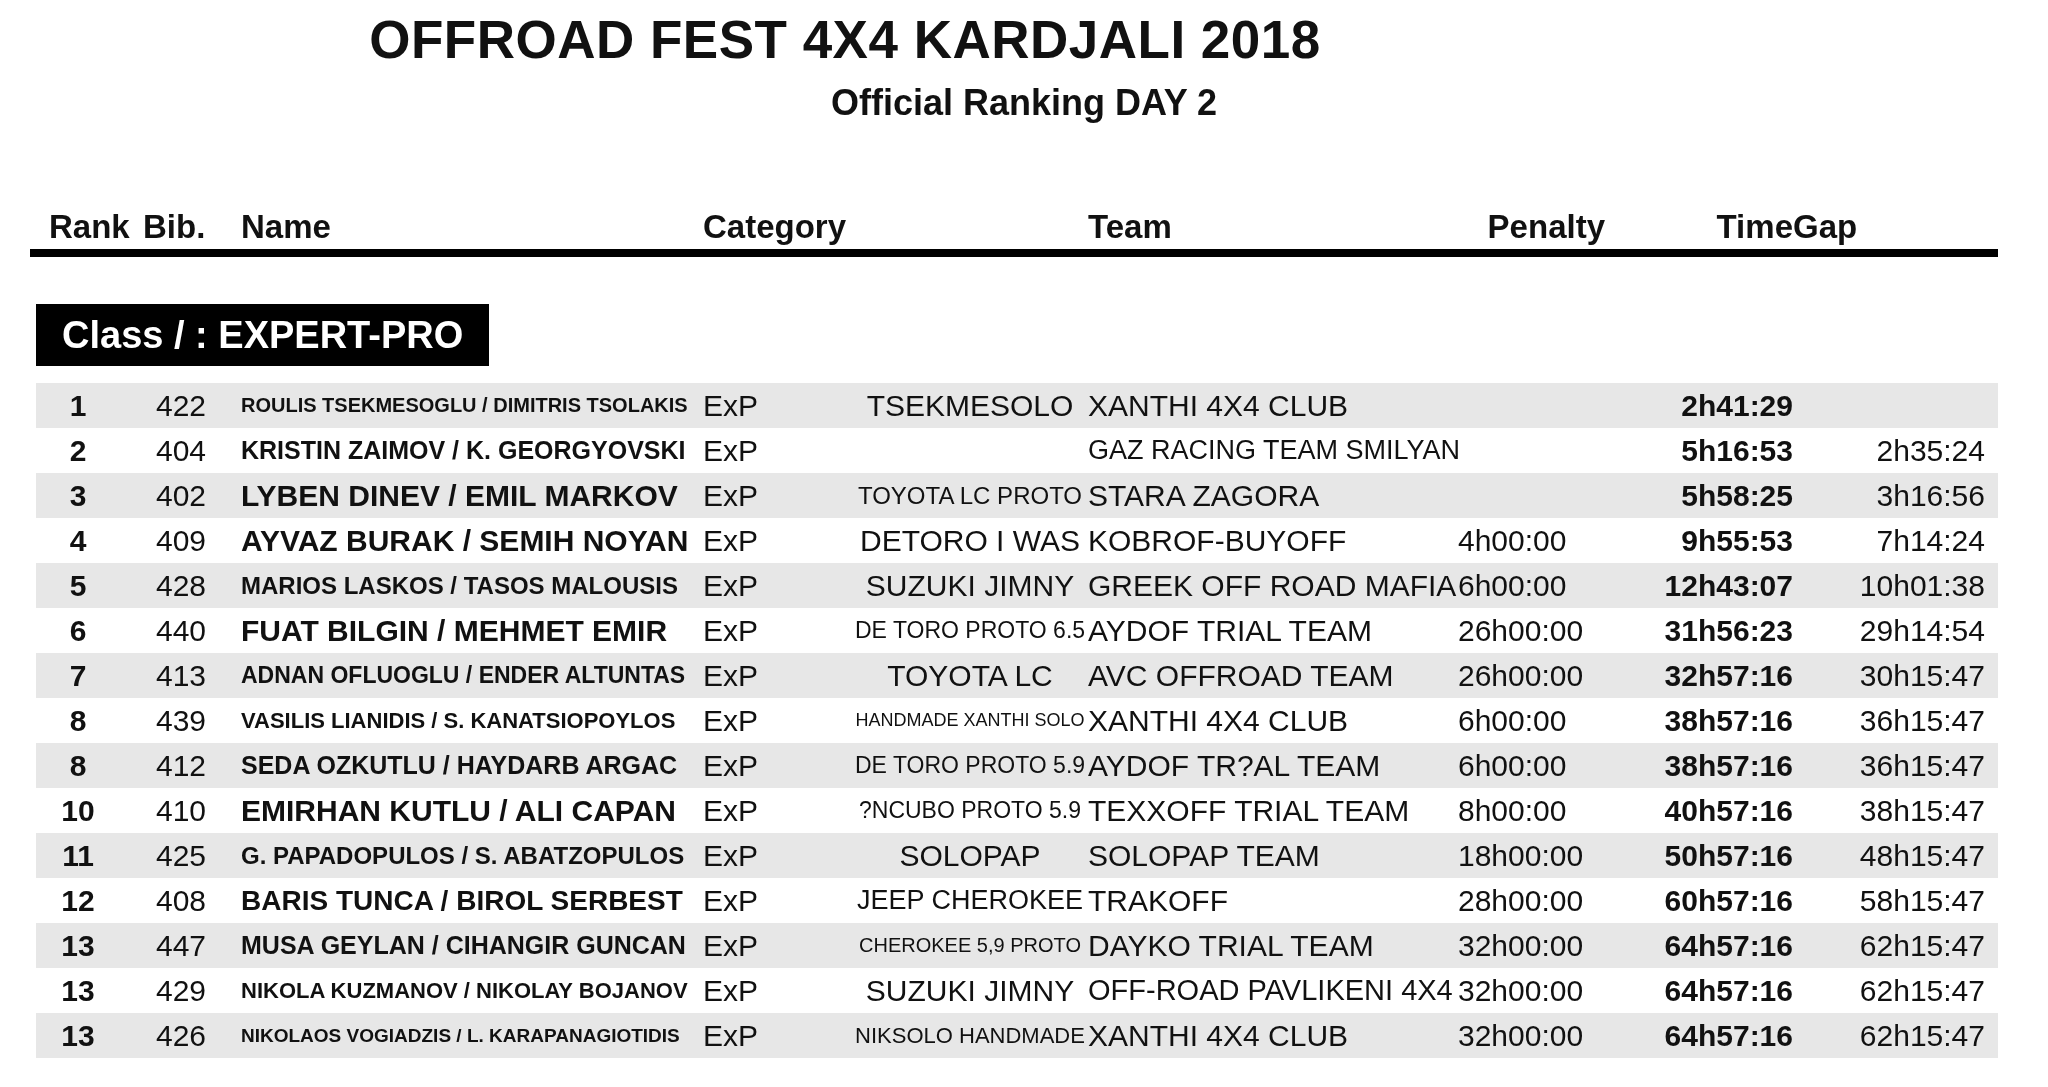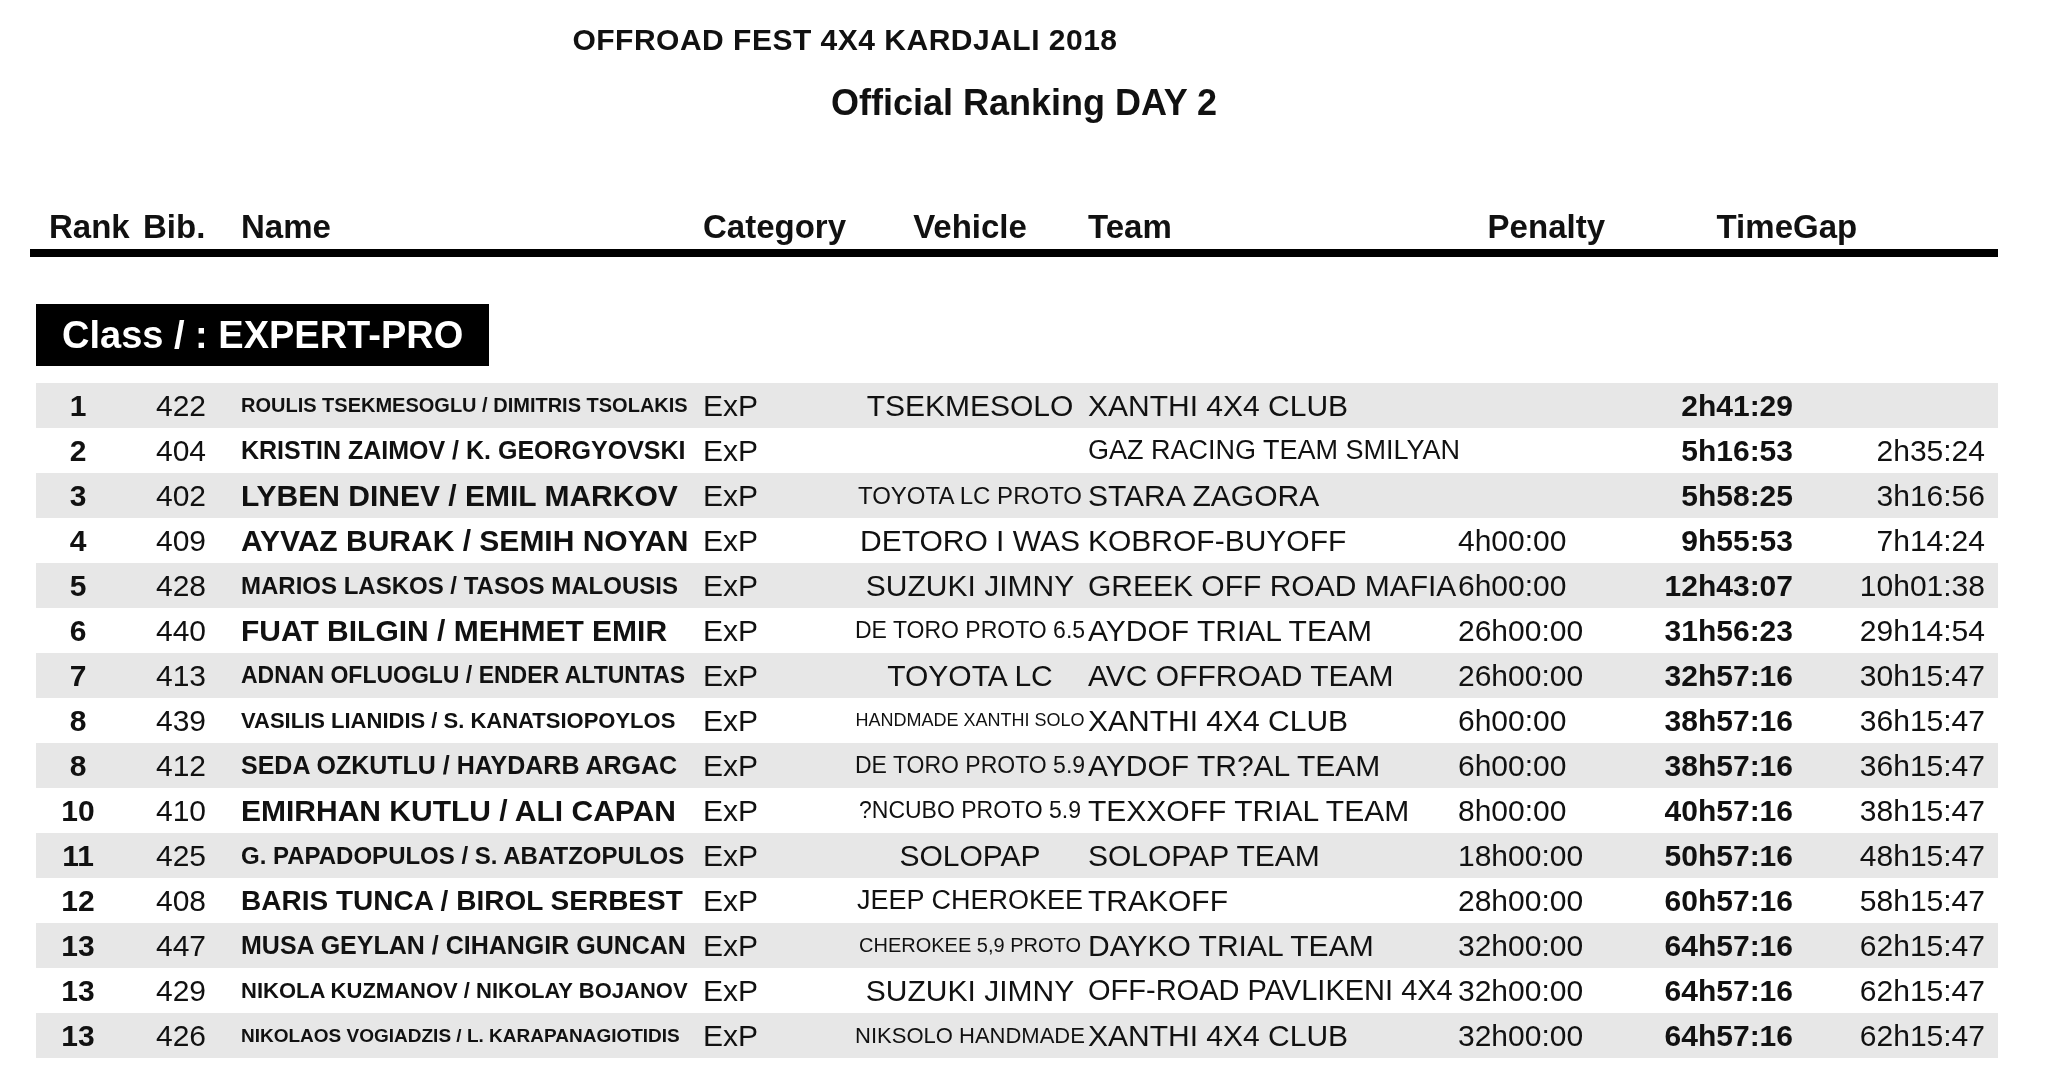--- a/index.html
+++ b/index.html
@@ -3,21 +3,21 @@
 <meta charset="utf-8">
 <style>
   html,body{margin:0;padding:0;}
   body{
     width:2048px;height:1087px;background:#ffffff;
     font-family:"Liberation Sans","DejaVu Sans",sans-serif;
     color:#111;position:relative;overflow:hidden;
   }
   .title{
     position:absolute;top:14px;left:0;width:1690px;
-    text-align:center;font-size:30px;font-weight:700;line-height:52px;
+    text-align:center;font-size:53px;font-weight:700;line-height:52px;
     letter-spacing:0.5px;
   }
   .subtitle{
     position:absolute;top:82px;left:0;width:2048px;
     text-align:center;font-size:36px;font-weight:700;line-height:42px;
   }
   .thead{
     position:absolute;left:30px;top:205px;width:1968px;height:44px;
     border-bottom:8px solid #000000;
   }
@@ -62,21 +62,20 @@
 <body style="color: rgb(17, 17, 17);">
 
 <div class="title">OFFROAD FEST 4X4 KARDJALI 2018</div>
 <div class="subtitle">Official Ranking DAY 2</div>
 
 <div class="thead">
   <span class="hc h-rank">Rank</span>
   <span class="hc h-bib">Bib.</span>
   <span class="hc h-name">Name</span>
   <span class="hc h-cat">Category</span>
-  <span class="hc h-veh">Vehicle</span>
   <span class="hc h-team">Team</span>
   <span class="hc h-pen">Penalty</span>
   <span class="hc h-time">Time</span>
   <span class="hc h-gap">Gap</span>
 </div>
 
 <div class="class-bar">
   <span>Class /  : EXPERT-PRO</span>
 </div>
 

